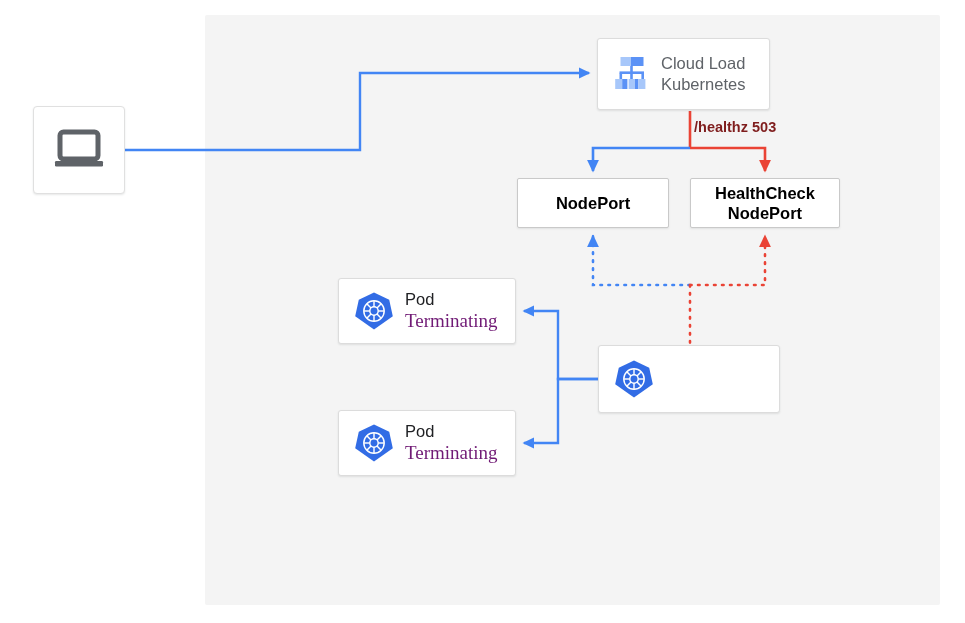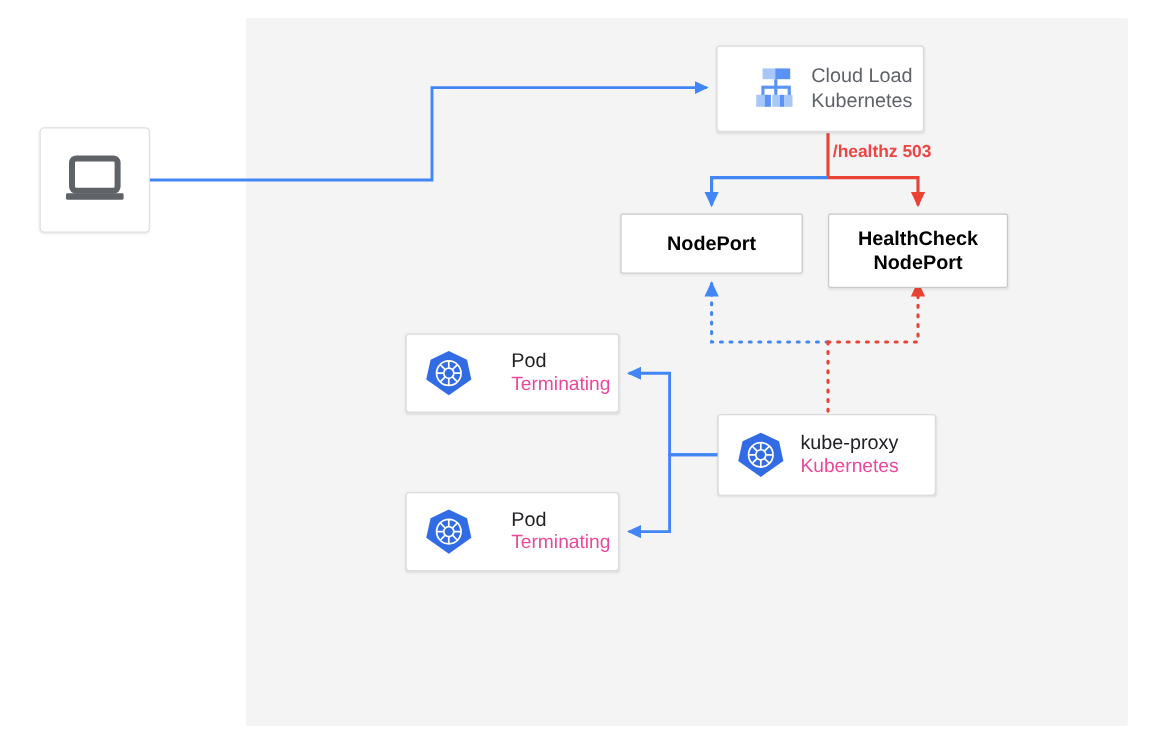--- a/index.html
+++ b/index.html
@@ -74,31 +74,32 @@
     display: flex;
     flex-direction: column;
     justify-content: center;
     line-height: 1.26;
   }
   .title-main {
     font-size: 16.5px;
     color: #202124;
   }
   .title-sub {
-    font-size: 16px;
-    color: #ec4899;
+    font-size: 19px;
+    color: #701a75;
+    font-family: Liberation Serif, serif;
   }
   
   #card-lb {
     left: 597px;
     top: 38px;
     width: 173px;
     height: 72px;
   }
-  #card-lb .card-row { padding-left: 26px; }
+  #card-lb .card-row { padding-left: 11px; }
   #card-lb .card-icon { width: 46px; }
   #card-lb .card-text {
     margin-left: 6px;
     font-size: 16.5px;
     color: #5f6368;
     line-height: 1.3;
   }
   #card-lb .lb-line { white-space: nowrap; }
   
   .svc-box {
@@ -120,31 +121,31 @@
   #svc-nodeport {
     left: 517px;
     top: 178px;
     width: 152px;
     height: 50px;
   }
   #svc-healthcheck {
     left: 690px;
     top: 178px;
     width: 150px;
-    height: 62px;
+    height: 50px;
   }
   
   .pod-card {
     width: 178px;
     height: 66px;
     left: 338px;
   }
   #card-pod-1 { top: 278px; }
   #card-pod-2 { top: 410px; }
-  .pod-card .card-row { padding-left: 14px; gap: 21px; }
+  .pod-card .card-row { padding-left: 14px; }
   .pod-card .card-icon { width: 42px; }
   .pod-card .card-text { margin-left: 10px; }
   
   #card-kubeproxy {
     left: 598px;
     top: 345px;
     width: 182px;
     height: 68px;
   }
   #card-kubeproxy .card-row { padding-left: 14px; }
@@ -161,21 +162,21 @@
   }
   #card-client .card-row {
     justify-content: center;
     padding: 0;
   }
   
   .edge-label {
     position: absolute;
     font-size: 14.5px;
     font-weight: bold;
-    color: #ef4444;
+    color: #7f1d1d;
     white-space: nowrap;
   }
   #label-healthz {
     left: 694px;
     top: 119px;
   }
   svg.edges {
     position: absolute;
     left: 0; top: 0;
     width: 965px;
@@ -334,20 +335,16 @@
             <line x1="50" y1="60.5" x2="50" y2="75.5"></line>
             <line x1="24.5" y1="50" x2="39.5" y2="50"></line>
             <line x1="60.5" y1="50" x2="75.5" y2="50"></line>
             <line x1="32" y1="32" x2="42.5" y2="42.5"></line>
             <line x1="57.5" y1="57.5" x2="68" y2="68"></line>
             <line x1="68" y1="32" x2="57.5" y2="42.5"></line>
             <line x1="42.5" y1="57.5" x2="32" y2="68"></line>
           </g>
         </svg>
       </span>
-      <span class="card-text">
-        <span class="title-main">kube-proxy</span>
-        <span class="title-sub">Kubernetes</span>
-      </span>
     </div>
   </div>
 
 </div>
 
 </body></html>

